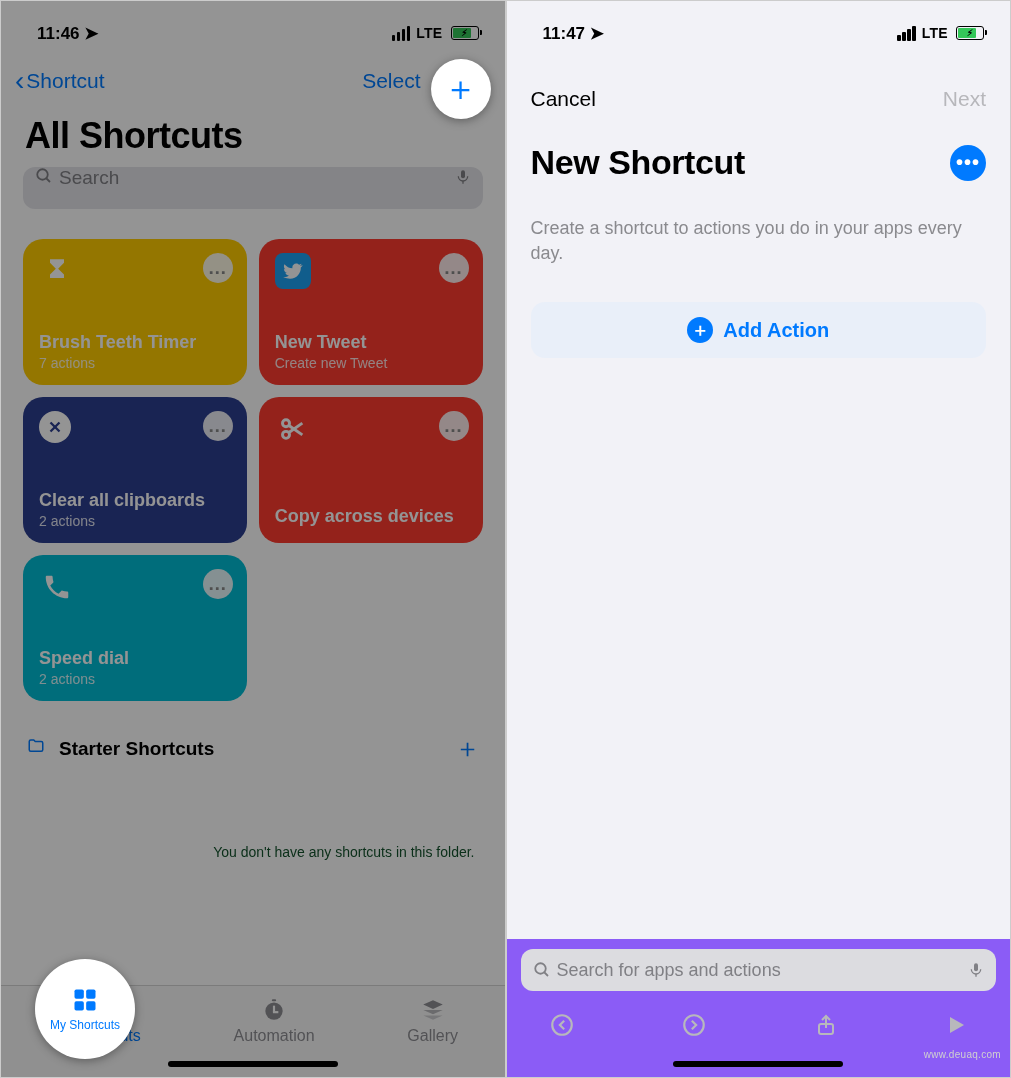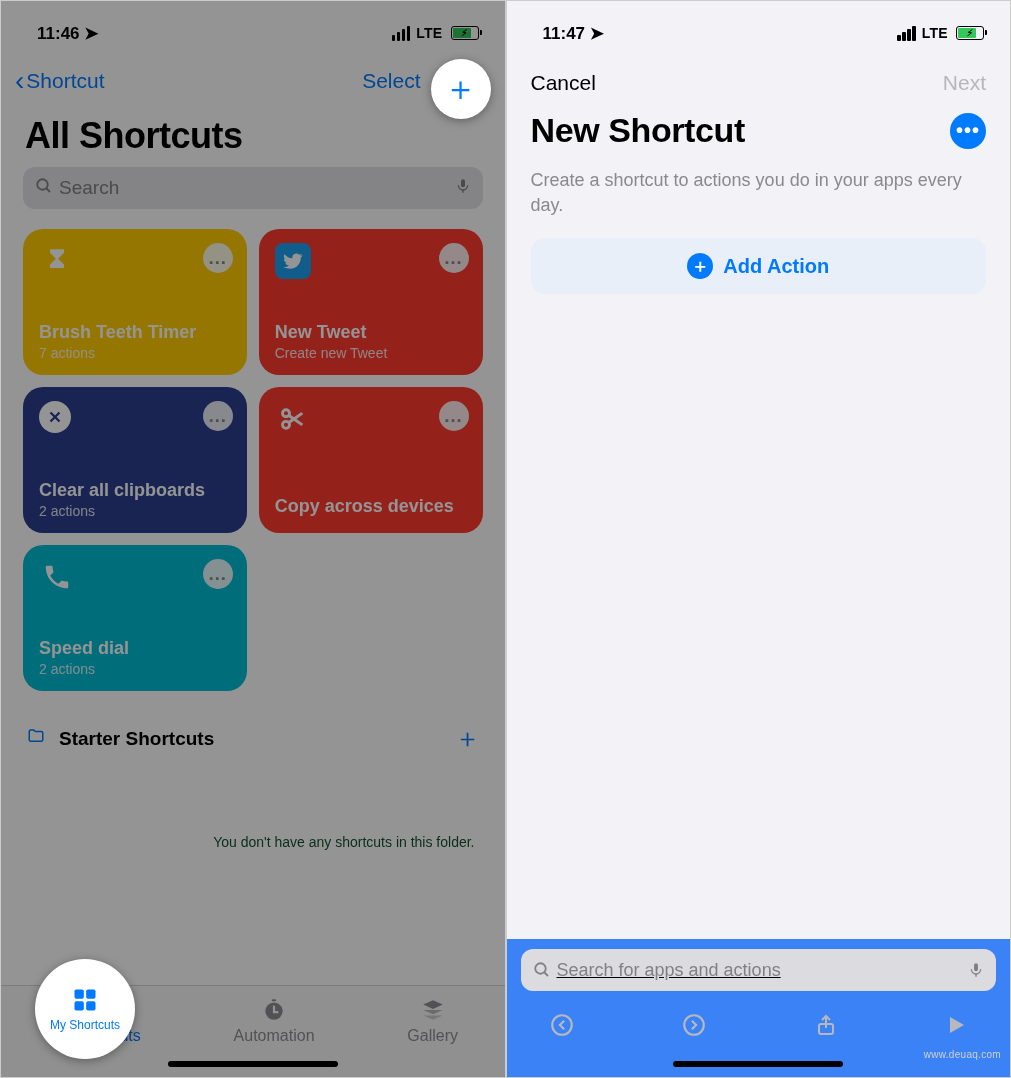--- a/index.html
+++ b/index.html
@@ -1,18 +1,18 @@
 <!DOCTYPE html>
 <html><head>
 <meta charset="utf-8">
 <style>
 * { box-sizing: border-box; margin: 0; padding: 0; font-family: -apple-system, "Helvetica Neue", Arial, sans-serif; -webkit-font-smoothing: antialiased; }
 body { background: #fff; width: 1011px; height: 1078px; display: flex; position: relative; }
 .phone { flex: 0 0 50%; height: 100%; position: relative; background: #fff; border: 1px solid #ccc; display: flex; flex-direction: column; overflow: hidden; }
-.phone-right { background: #f2f2f7; }
+.phone-right { background: #f2f2f7; gap: 16px; }
 
 
 .status { display: flex; justify-content: space-between; align-items: center; padding: 16px 26px 0 36px; height: 48px; font-size: 17px; font-weight: 600; }
 .status-right { display: flex; align-items: center; gap: 4px; }
 .bars { display: flex; align-items: flex-end; gap: 1.5px; }
 .bars span { width: 3.5px; background: #000; border-radius: 1px; }
 .bars span:nth-child(1){height:6px}.bars span:nth-child(2){height:9px}.bars span:nth-child(3){height:12px}.bars span:nth-child(4){height:15px}
 .lte { font-size: 14px; font-weight: 600; letter-spacing: 0.3px; margin-left: 2px; }
 .batt { width: 28px; height: 14px; border: 1.5px solid #000; border-radius: 3px; position: relative; margin-left: 4px; }
 .batt:after { content:""; position:absolute; right:-4px; top:3px; width:2px; height:5px; background:#000; border-radius:0 1px 1px 0; }
@@ -24,21 +24,21 @@
 .navbar { display: flex; align-items: center; justify-content: space-between; padding: 10px 20px 4px 14px; height: 58px; }
 .nav-left { display: flex; align-items: center; color: #007aff; font-size: 21px; }
 .chev-left { font-size: 28px; font-weight: 300; margin-right: 2px; }
 .nav-right { display: flex; align-items: center; gap: 34px; color: #007aff; font-size: 21px; }
 .plus-btn { font-size: 30px; font-weight: 300; color: #007aff; }
 
 
 .big-title { font-size: 36px; font-weight: 800; padding: 8px 24px 10px; letter-spacing: -0.5px; }
 
 
-.searchbar { margin: 0 22px 20px; background: #e4e4e9; border-radius: 12px; height: 42px; display: flex; align-items: center; padding: 0 12px; color: #808085; }
+.searchbar { margin: 0 22px 30px; background: #e4e4e9; border-radius: 12px; height: 42px; display: flex; padding: 0 12px; color: #808085; }
 .searchbar .mag { font-size: 18px; margin-right: 6px; }
 .searchbar .ph { flex: 1; font-size: 19px; }
 .searchbar .mic { font-size: 18px; }
 
 
 .tiles { display: grid; grid-template-columns: 1fr 1fr; gap: 12px; padding: 0 22px; }
 .tile { border-radius: 20px; padding: 14px 16px; height: 146px; position: relative; color: #fff; display: flex; flex-direction: column; }
 .tile .iconwrap { width: 36px; height: 36px; border-radius: 8px; display:flex; align-items:center; justify-content:center; font-size: 20px; }
 .tile .more { position: absolute; right: 14px; top: 14px; width: 30px; height: 30px; border-radius: 50%; background: rgba(255,255,255,0.9); color: #888; display:flex; align-items:center; justify-content:center; font-size: 19px; letter-spacing: 1px; font-weight:700; }
 .tile .t-title { margin-top: auto; font-size: 18px; font-weight: 600; }
@@ -75,21 +75,21 @@
 .r-nav { display:flex; justify-content:space-between; align-items:center; padding: 14px 24px 0; height:54px; font-size:21px; }
 .r-cancel { color:#000000; }
 .r-next { color:#b7b7bb; }
 .r-title-row { display:flex; align-items:center; justify-content:space-between; padding: 8px 24px 6px; }
 .r-title { font-size:34px; font-weight:800; letter-spacing:-0.4px; }
 .more-blue { width:36px; height:36px; border-radius:50%; background:#007aff; color:#fff; display:flex; align-items:center; justify-content:center; font-size:20px; font-weight:700; letter-spacing:1px; }
 .r-desc { color:#8a8a8e; font-size:18px; line-height:1.4; padding: 12px 24px 20px; }
 .add-action-btn { margin: 0 24px; background:#e9eff9; border-radius:14px; height:56px; display:flex; align-items:center; justify-content:center; gap:10px; color:#007aff; font-size:20px; font-weight:600; }
 .add-plus-circ { width:26px; height:26px; border-radius:50%; background:#007aff; color:#fff; display:flex; align-items:center; justify-content:center; font-size:18px; font-weight:700; }
 
-.r-bottom { margin-top:auto; background:#3b82f6; padding: 10px 14px 0; text-decoration: underline; }
+.r-bottom { margin-top:auto; background:#8b5cf6; padding: 10px 14px 0; }
 .r-search { background:#dcdce0; border-radius:12px; height:42px; display:flex; align-items:center; padding:0 12px; color:#808085; }
 .r-search .ph { flex:1; font-size:18px; margin-left:6px; }
 .r-toolbar { display:flex; justify-content:space-between; align-items:center; padding:20px 28px 14px; color:#b8b8bc; font-size:22px; }
 .r-home-ind { width:170px; height:6px; background:#000; border-radius:4px; margin: 2px auto 10px; }
 
 .watermark { position:absolute; bottom:18px; right:10px; font-size:10px; color:#d0d0d0; letter-spacing:0.3px; z-index:20; }
 </style>
 </head>
 <body>
 

